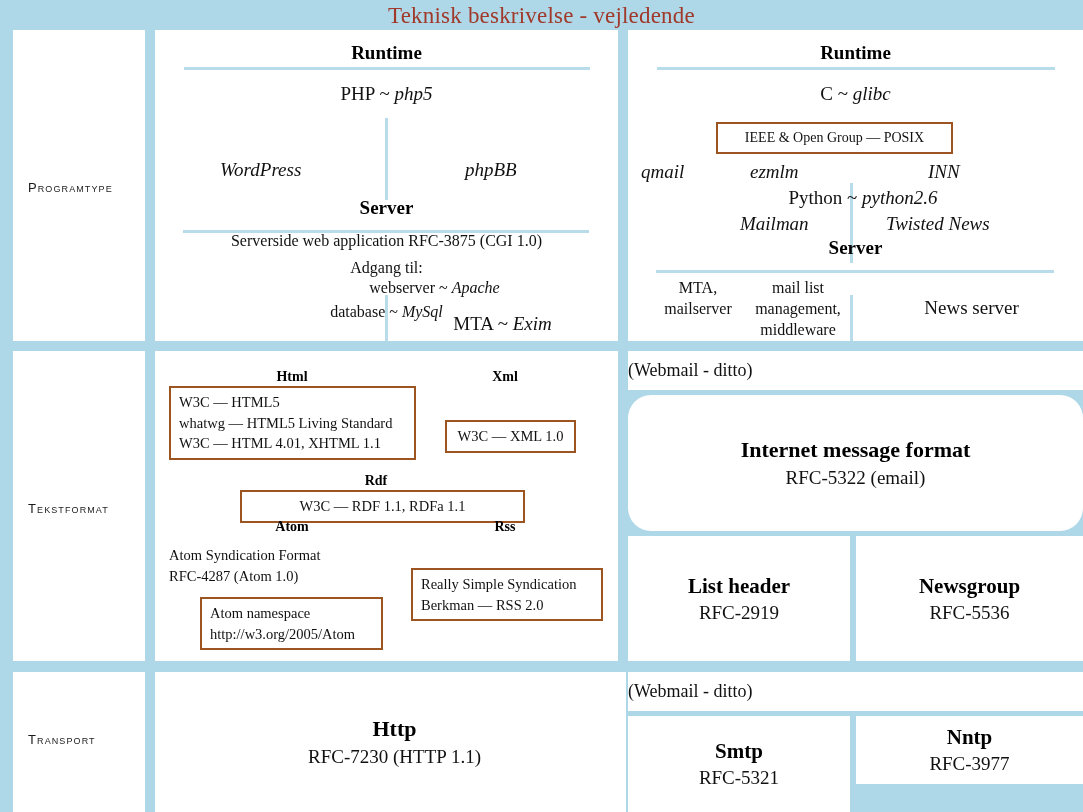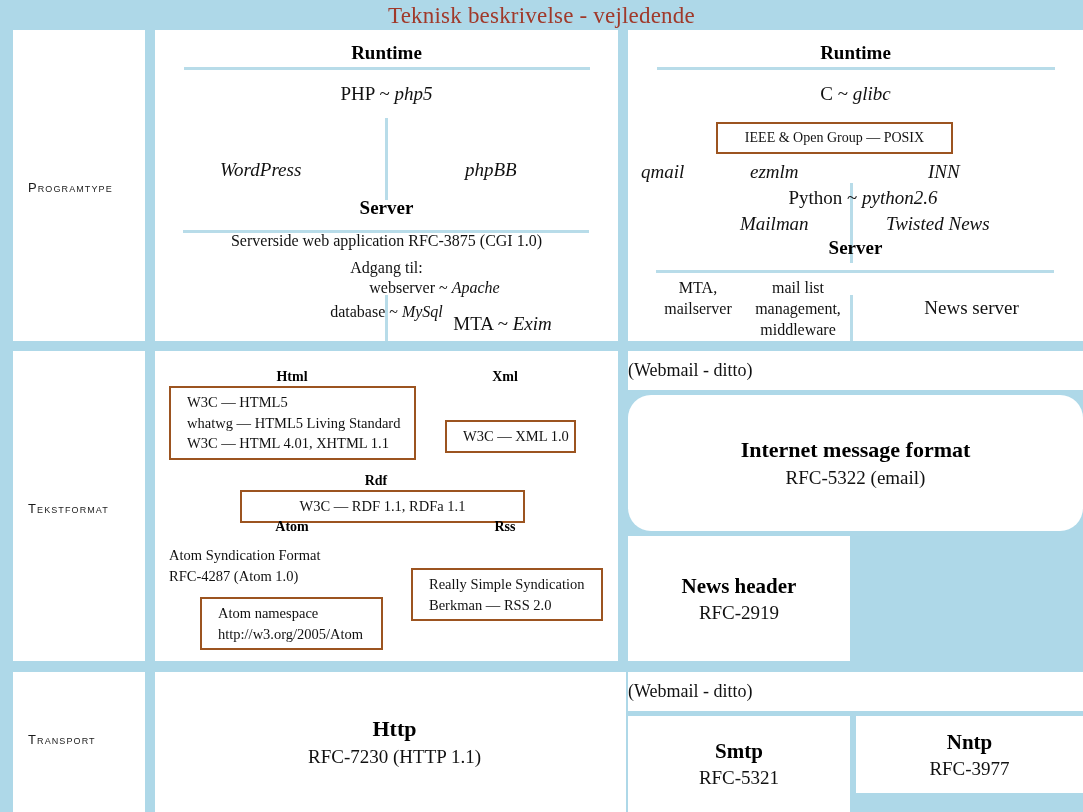--- a/index.html
+++ b/index.html
@@ -103,21 +103,21 @@
   }
 
   
   .brown-box {
     position: absolute;
     border: 2px solid #9c5420;
     background: #ffffff;
     font-size: 14.5px;
     line-height: 1.42;
     color: #111;
-    padding: 4px 16px;
+    padding: 4px 8px;
     white-space: nowrap;
   }
   .brown-box.center { text-align: center; }
 
   .mini-hdr {
     position: absolute;
     font-weight: bold;
     font-size: 14px;
     color: #000;
     text-align: center;
@@ -302,24 +302,28 @@
       <div class="card" style="left:0; top:0; width:455px; height:39px; align-items:flex-start; justify-content:center;">
         <span class="ditto" style="position:static;">(Webmail - ditto)</span>
       </div>
 
       <div class="card" style="left:0; top:44px; width:455px; height:136px;border-radius:23px;">
         <div class="card-title big">Internet message format</div>
         <div class="card-sub">RFC-5322 (email)</div>
       </div>
 
       <div class="card" style="left:0; top:185px; width:222px; height:125px;">
-        <div class="card-title">News header</div>
+        <div class="card-title">List header</div>
         <div class="card-sub">RFC-2919</div>
       </div>
 
+      <div class="card" style="left:228px; top:185px; width:227px; height:125px;">
+        <div class="card-title">Newsgroup</div>
+        <div class="card-sub">RFC-5536</div>
+      </div>
     </div>
   </div>
 
   <div class="row row-3">
 
     <div class="sidebar-cell">
       <div class="sidebar-label" style="top:60px;">Transport</div>
     </div>
 
     <div class="main-cell col-left">
@@ -333,20 +337,20 @@
 
       <div class="card" style="left:0; top:0; width:455px; height:39px; align-items:flex-start; justify-content:center;">
         <span class="ditto" style="position:static;">(Webmail - ditto)</span>
       </div>
 
       <div class="card" style="left:0; top:44px; width:222px; height:96px;">
         <div class="card-title">Smtp</div>
         <div class="card-sub">RFC-5321</div>
       </div>
 
-      <div class="card" style="left:228px; top:44px; width:227px; height:77px;">
+      <div class="card" style="left:228px; top:44px; width:227px; height:68px;">
         <div class="card-title">Nntp</div>
         <div class="card-sub">RFC-3977</div>
       </div>
     </div>
   </div>
 
 </div>
 
 </body></html>

